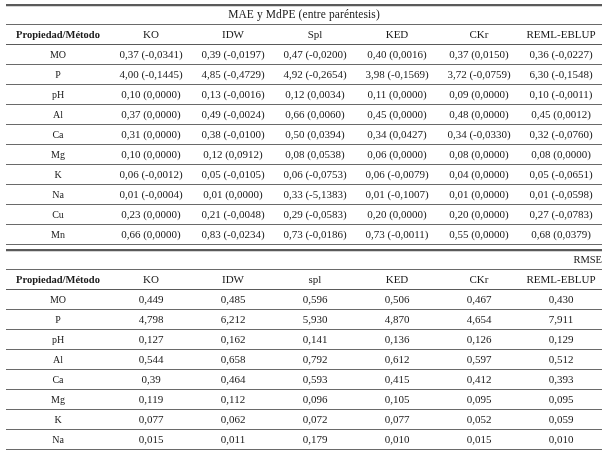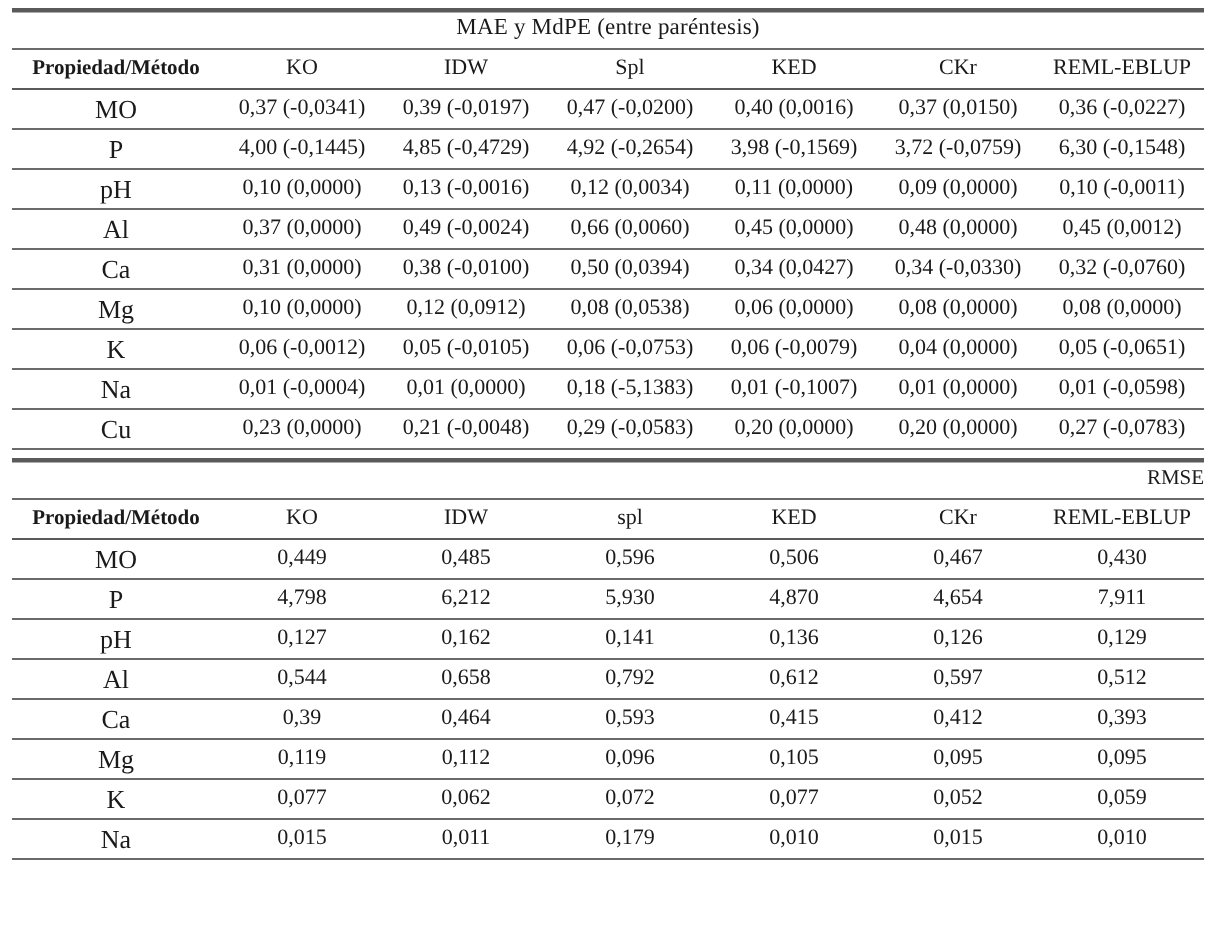--- a/index.html
+++ b/index.html
@@ -71,21 +71,21 @@
     text-align: right;
     font-weight: bold;
     font-size: 10.5px;
     height: 19px;
     line-height: 19px;
     padding-left: 3px;
   }
   .rowlabel {
     text-align: center;
     font-weight: bold;
-    font-size: 13px;
+    font-size: 10px;
     height: 19px;
     line-height: 19px;
   }
   .val {
     text-align: center;
     font-size: 11px;
     height: 19px;
     line-height: 19px;
     white-space: nowrap;
   }
@@ -181,34 +181,43 @@
           <td class="val rule-bottom">0,05 (-0,0105)</td>
           <td class="val rule-bottom">0,06 (-0,0753)</td>
           <td class="val rule-bottom">0,06 (-0,0079)</td>
           <td class="val rule-bottom">0,04 (0,0000)</td>
           <td class="val rule-bottom">0,05 (-0,0651)</td>
         </tr>
         <tr>
           <td class="rowlabel rule-bottom">Na</td>
           <td class="val rule-bottom">0,01 (-0,0004)</td>
           <td class="val rule-bottom">0,01 (0,0000)</td>
-          <td class="val rule-bottom">0,18 (-5,1383)</td>
+          <td class="val rule-bottom">0,33 (-5,1383)</td>
           <td class="val rule-bottom">0,01 (-0,1007)</td>
           <td class="val rule-bottom">0,01 (0,0000)</td>
           <td class="val rule-bottom">0,01 (-0,0598)</td>
         </tr>
         <tr>
           <td class="rowlabel rule-bottom">Cu</td>
           <td class="val rule-bottom">0,23 (0,0000)</td>
           <td class="val rule-bottom">0,21 (-0,0048)</td>
           <td class="val rule-bottom">0,29 (-0,0583)</td>
           <td class="val rule-bottom">0,20 (0,0000)</td>
           <td class="val rule-bottom">0,20 (0,0000)</td>
           <td class="val rule-bottom">0,27 (-0,0783)</td>
         </tr>
+        <tr>
+          <td class="rowlabel rule-bottom">Mn</td>
+          <td class="val rule-bottom">0,66 (0,0000)</td>
+          <td class="val rule-bottom">0,83 (-0,0234)</td>
+          <td class="val rule-bottom">0,73 (-0,0186)</td>
+          <td class="val rule-bottom">0,73 (-0,0011)</td>
+          <td class="val rule-bottom">0,55 (0,0000)</td>
+          <td class="val rule-bottom">0,68 (0,0379)</td>
+        </tr>
         <tr class="spacer-row">
           <td colspan="7"></td>
         </tr>
         <tr>
           <td colspan="7" class="section-cell rule-double-top rule-bottom">RMSE</td>
         </tr>
         <tr>
           <td class="hdr-cell rule-bottom-thick first">Propiedad/Método</td>
           <td class="hdr-cell rule-bottom-thick">KO</td>
           <td class="hdr-cell rule-bottom-thick">IDW</td>

